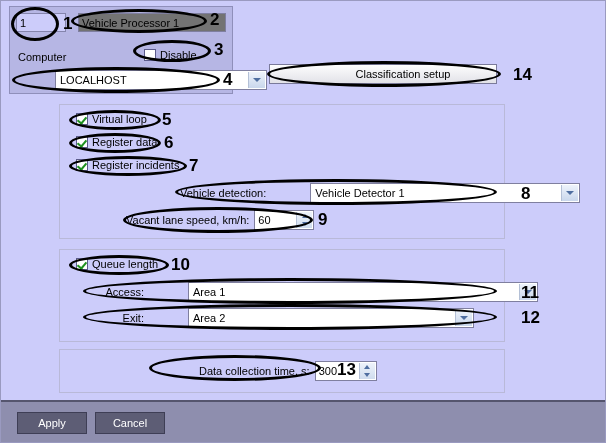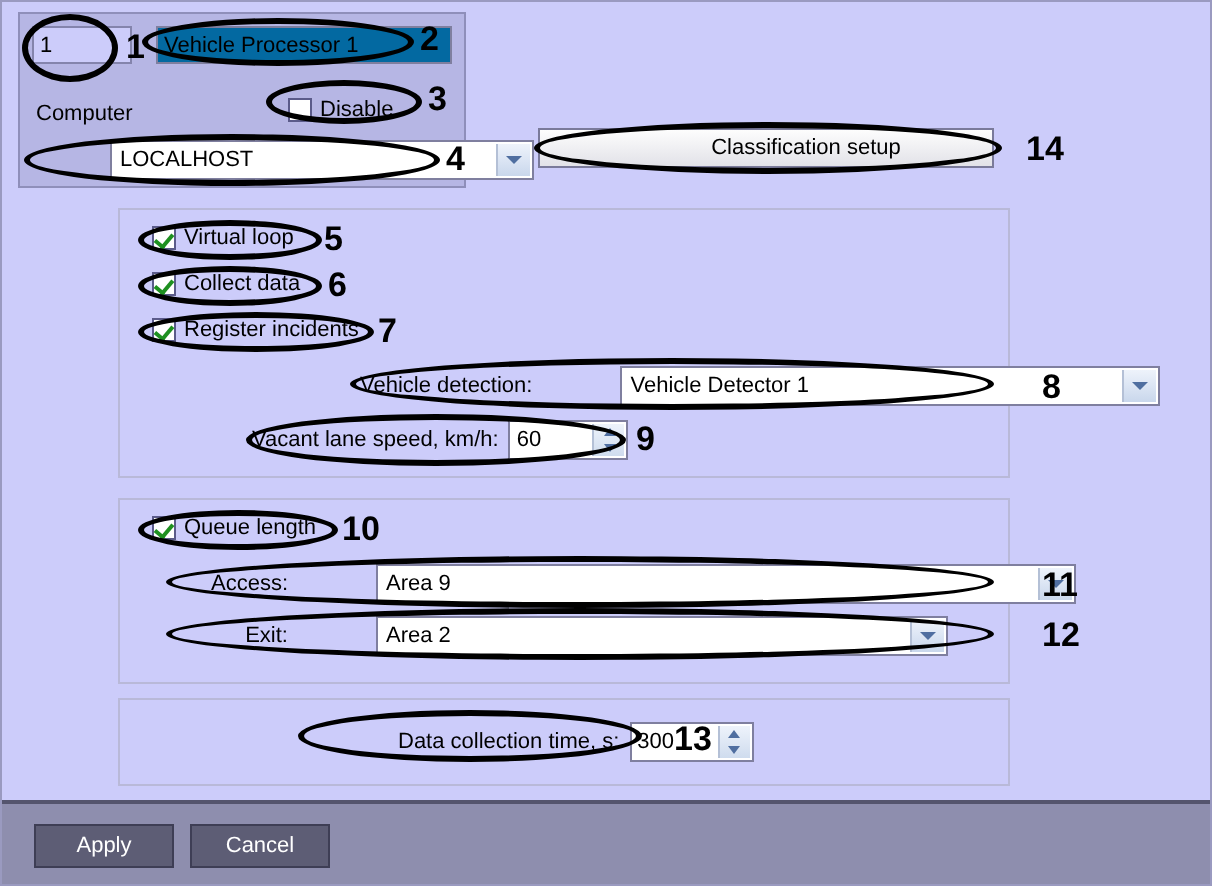--- a/index.html
+++ b/index.html
@@ -55,21 +55,21 @@
     color: #000;
     padding: 2px 3px;
     line-height: 15px;
   }
   .name-field {
     position: absolute;
     left: 68px;
     top: 6px;
     width: 148px;
     height: 19px;
-    background: #0369a1;
+    background: #737373;
     border: 1px solid #7f7f9f;
     box-sizing: border-box;
     padding: 2px 3px;
     font-family: "Liberation Sans", sans-serif;
     font-size: 11px;
     line-height: 15px;
   }
   .computer-label {
     position: absolute;
     left: 8px;
@@ -320,21 +320,21 @@
 
     <div class="groupbox" id="group-detection">
 
       <div class="row-field" style="left:16px; top:8px; gap:4px;">
         <span class="cbox checked"></span>
         <span class="cb-label">Virtual loop</span>
       </div>
 
       <div class="row-field" style="left:16px; top:31px; gap:4px;">
         <span class="cbox checked"></span>
-        <span class="cb-label">Collect data</span>
+        <span class="cb-label">Register data</span>
       </div>
 
       <div class="row-field" style="left:16px; top:54px; gap:4px;">
         <span class="cbox checked"></span>
         <span class="cb-label">Register incidents</span>
       </div>
 
       <div class="row-field" style="left:120px; top:78px;">
         <span class="row-label">Vehicle detection:</span>
         <span class="combo" style="width:270px;">
@@ -364,21 +364,21 @@
     <div class="groupbox" id="group-queue">
 
       <div class="row-field" style="left:16px; top:8px; gap:4px;">
         <span class="cbox checked"></span>
         <span class="cb-label">Queue length</span>
       </div>
 
       <div class="row-field" style="left:32px; top:32px;">
         <span class="row-label" style="width:52px;">Access:</span>
         <span class="combo" style="width:350px;">
-          <span class="combo-text">Area 9</span>
+          <span class="combo-text">Area 1</span>
           <span class="combo-arrow">
               <i></i>
             </span>
         </span>
       </div>
 
       <div class="row-field" style="left:32px; top:58px;">
         <span class="row-label" style="width:52px;">Exit:</span>
         <span class="combo" style="width:286px;">
           <span class="combo-text">Area 2</span>

